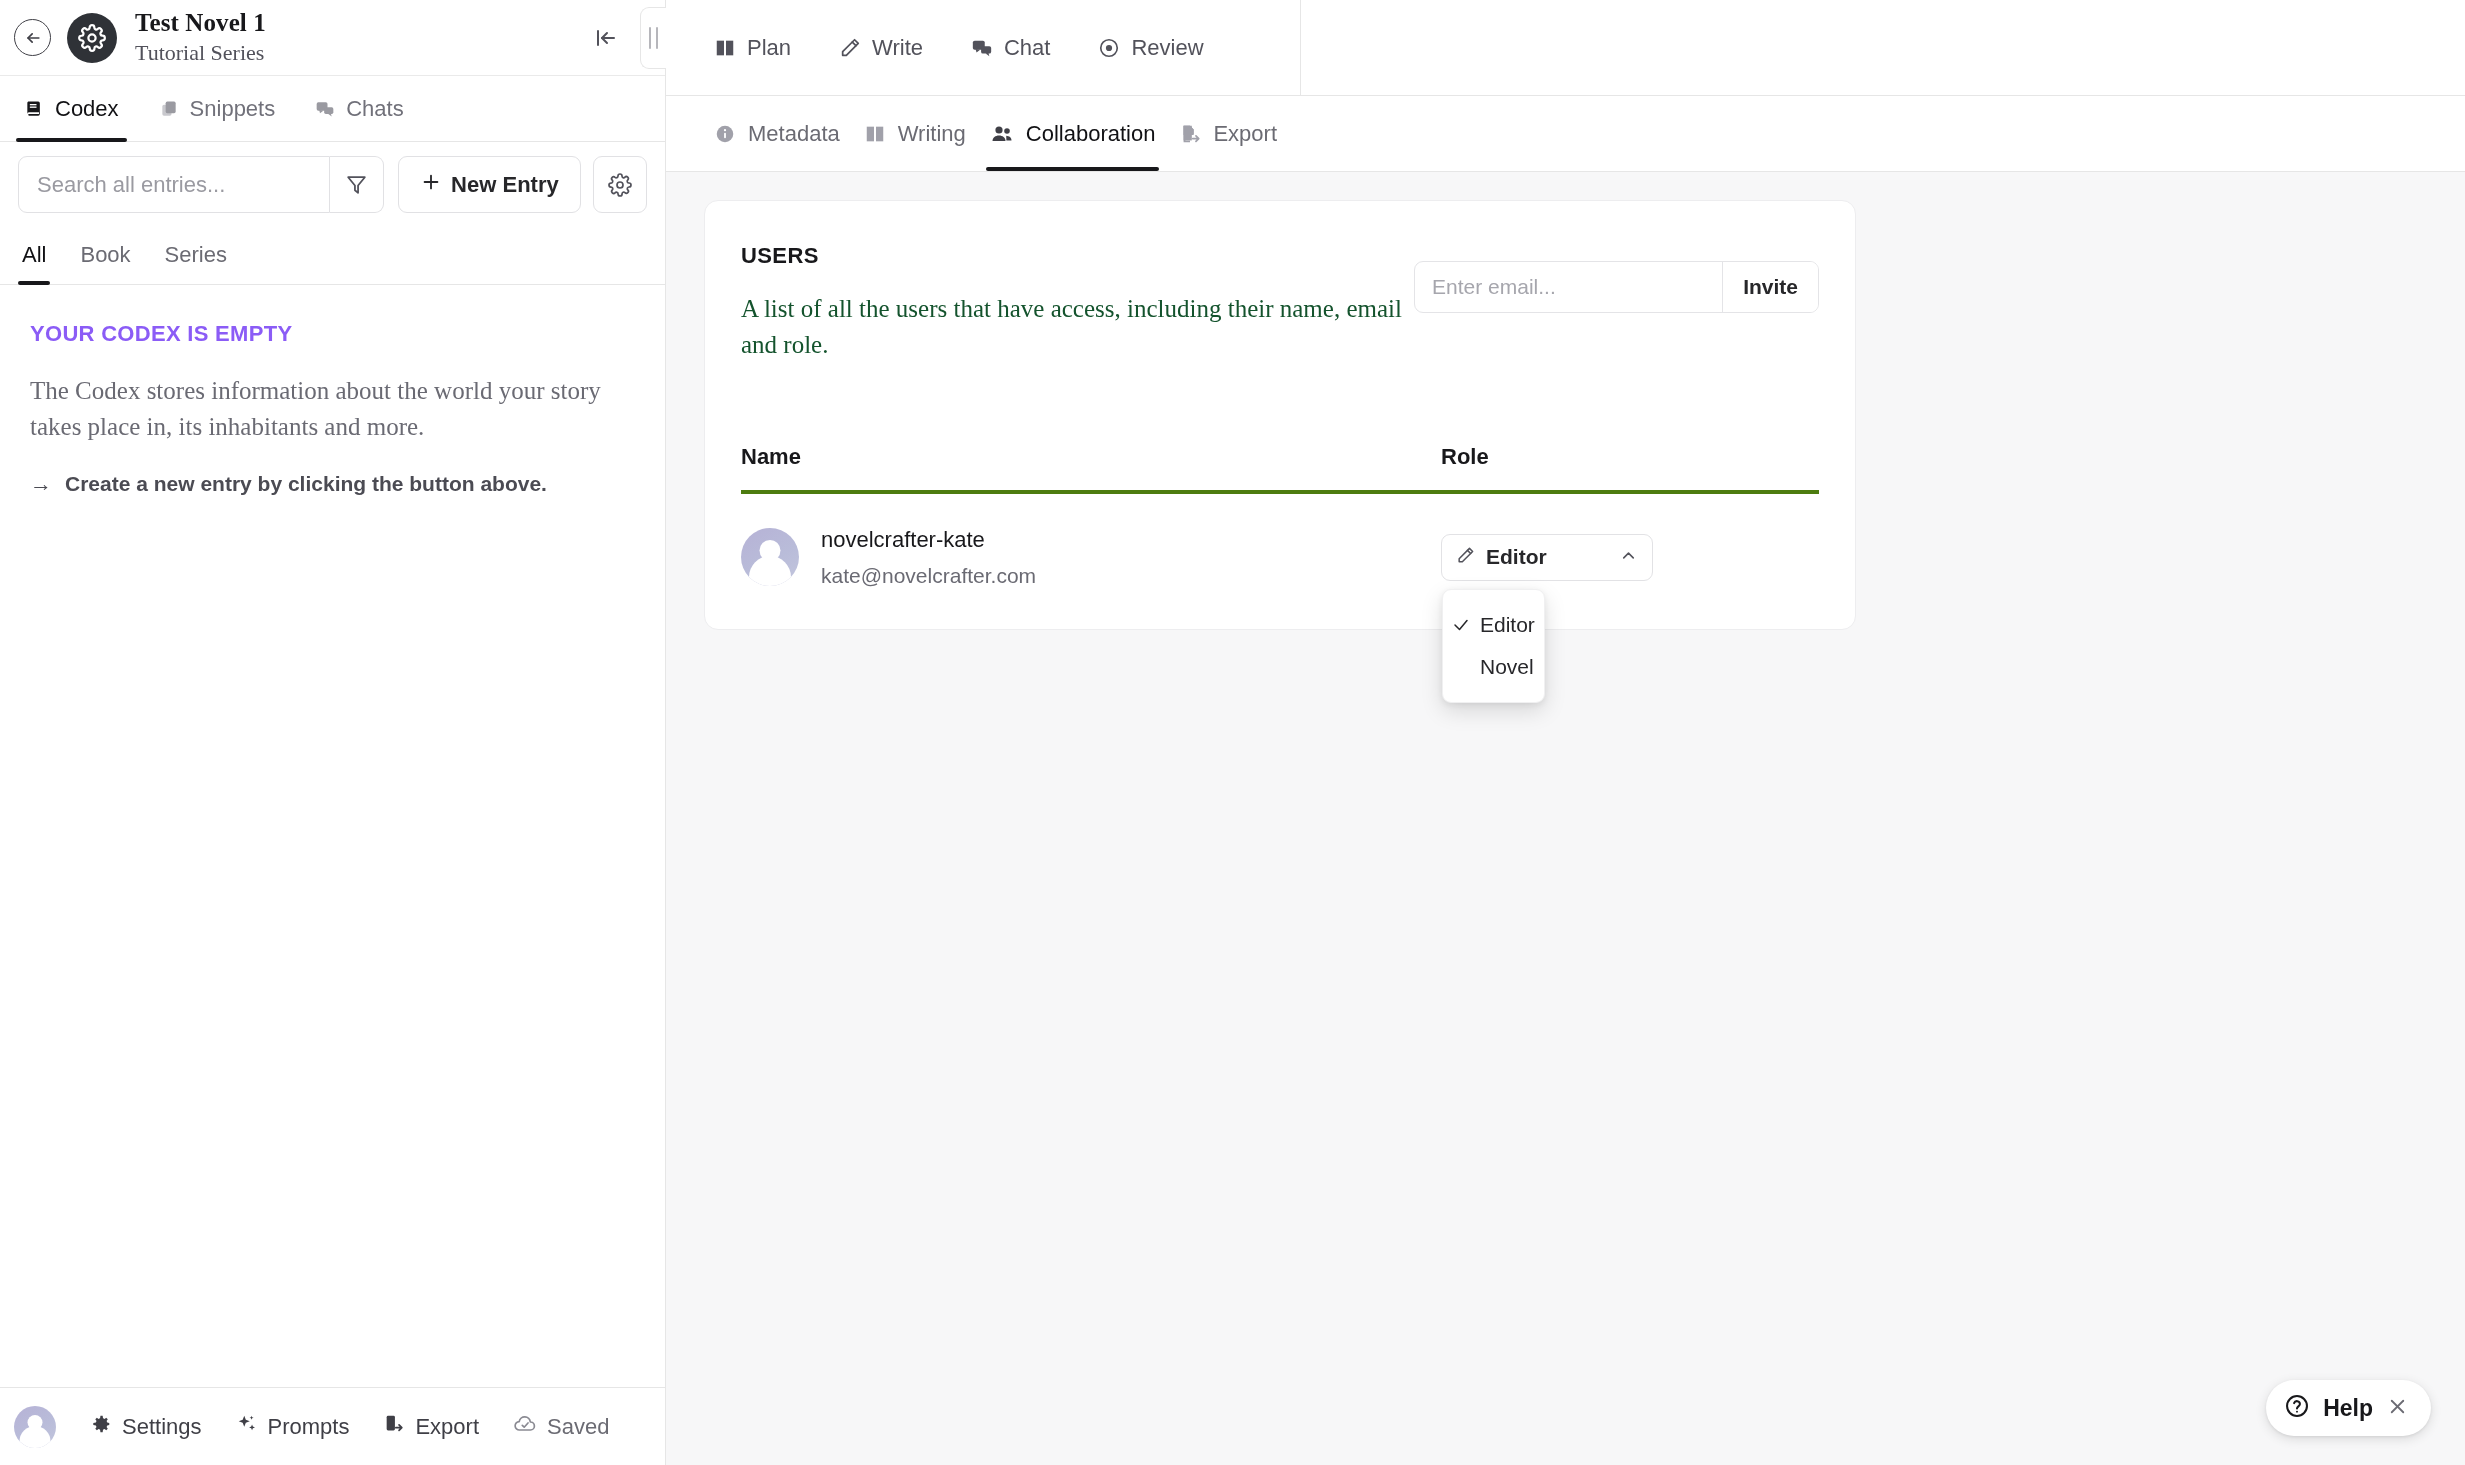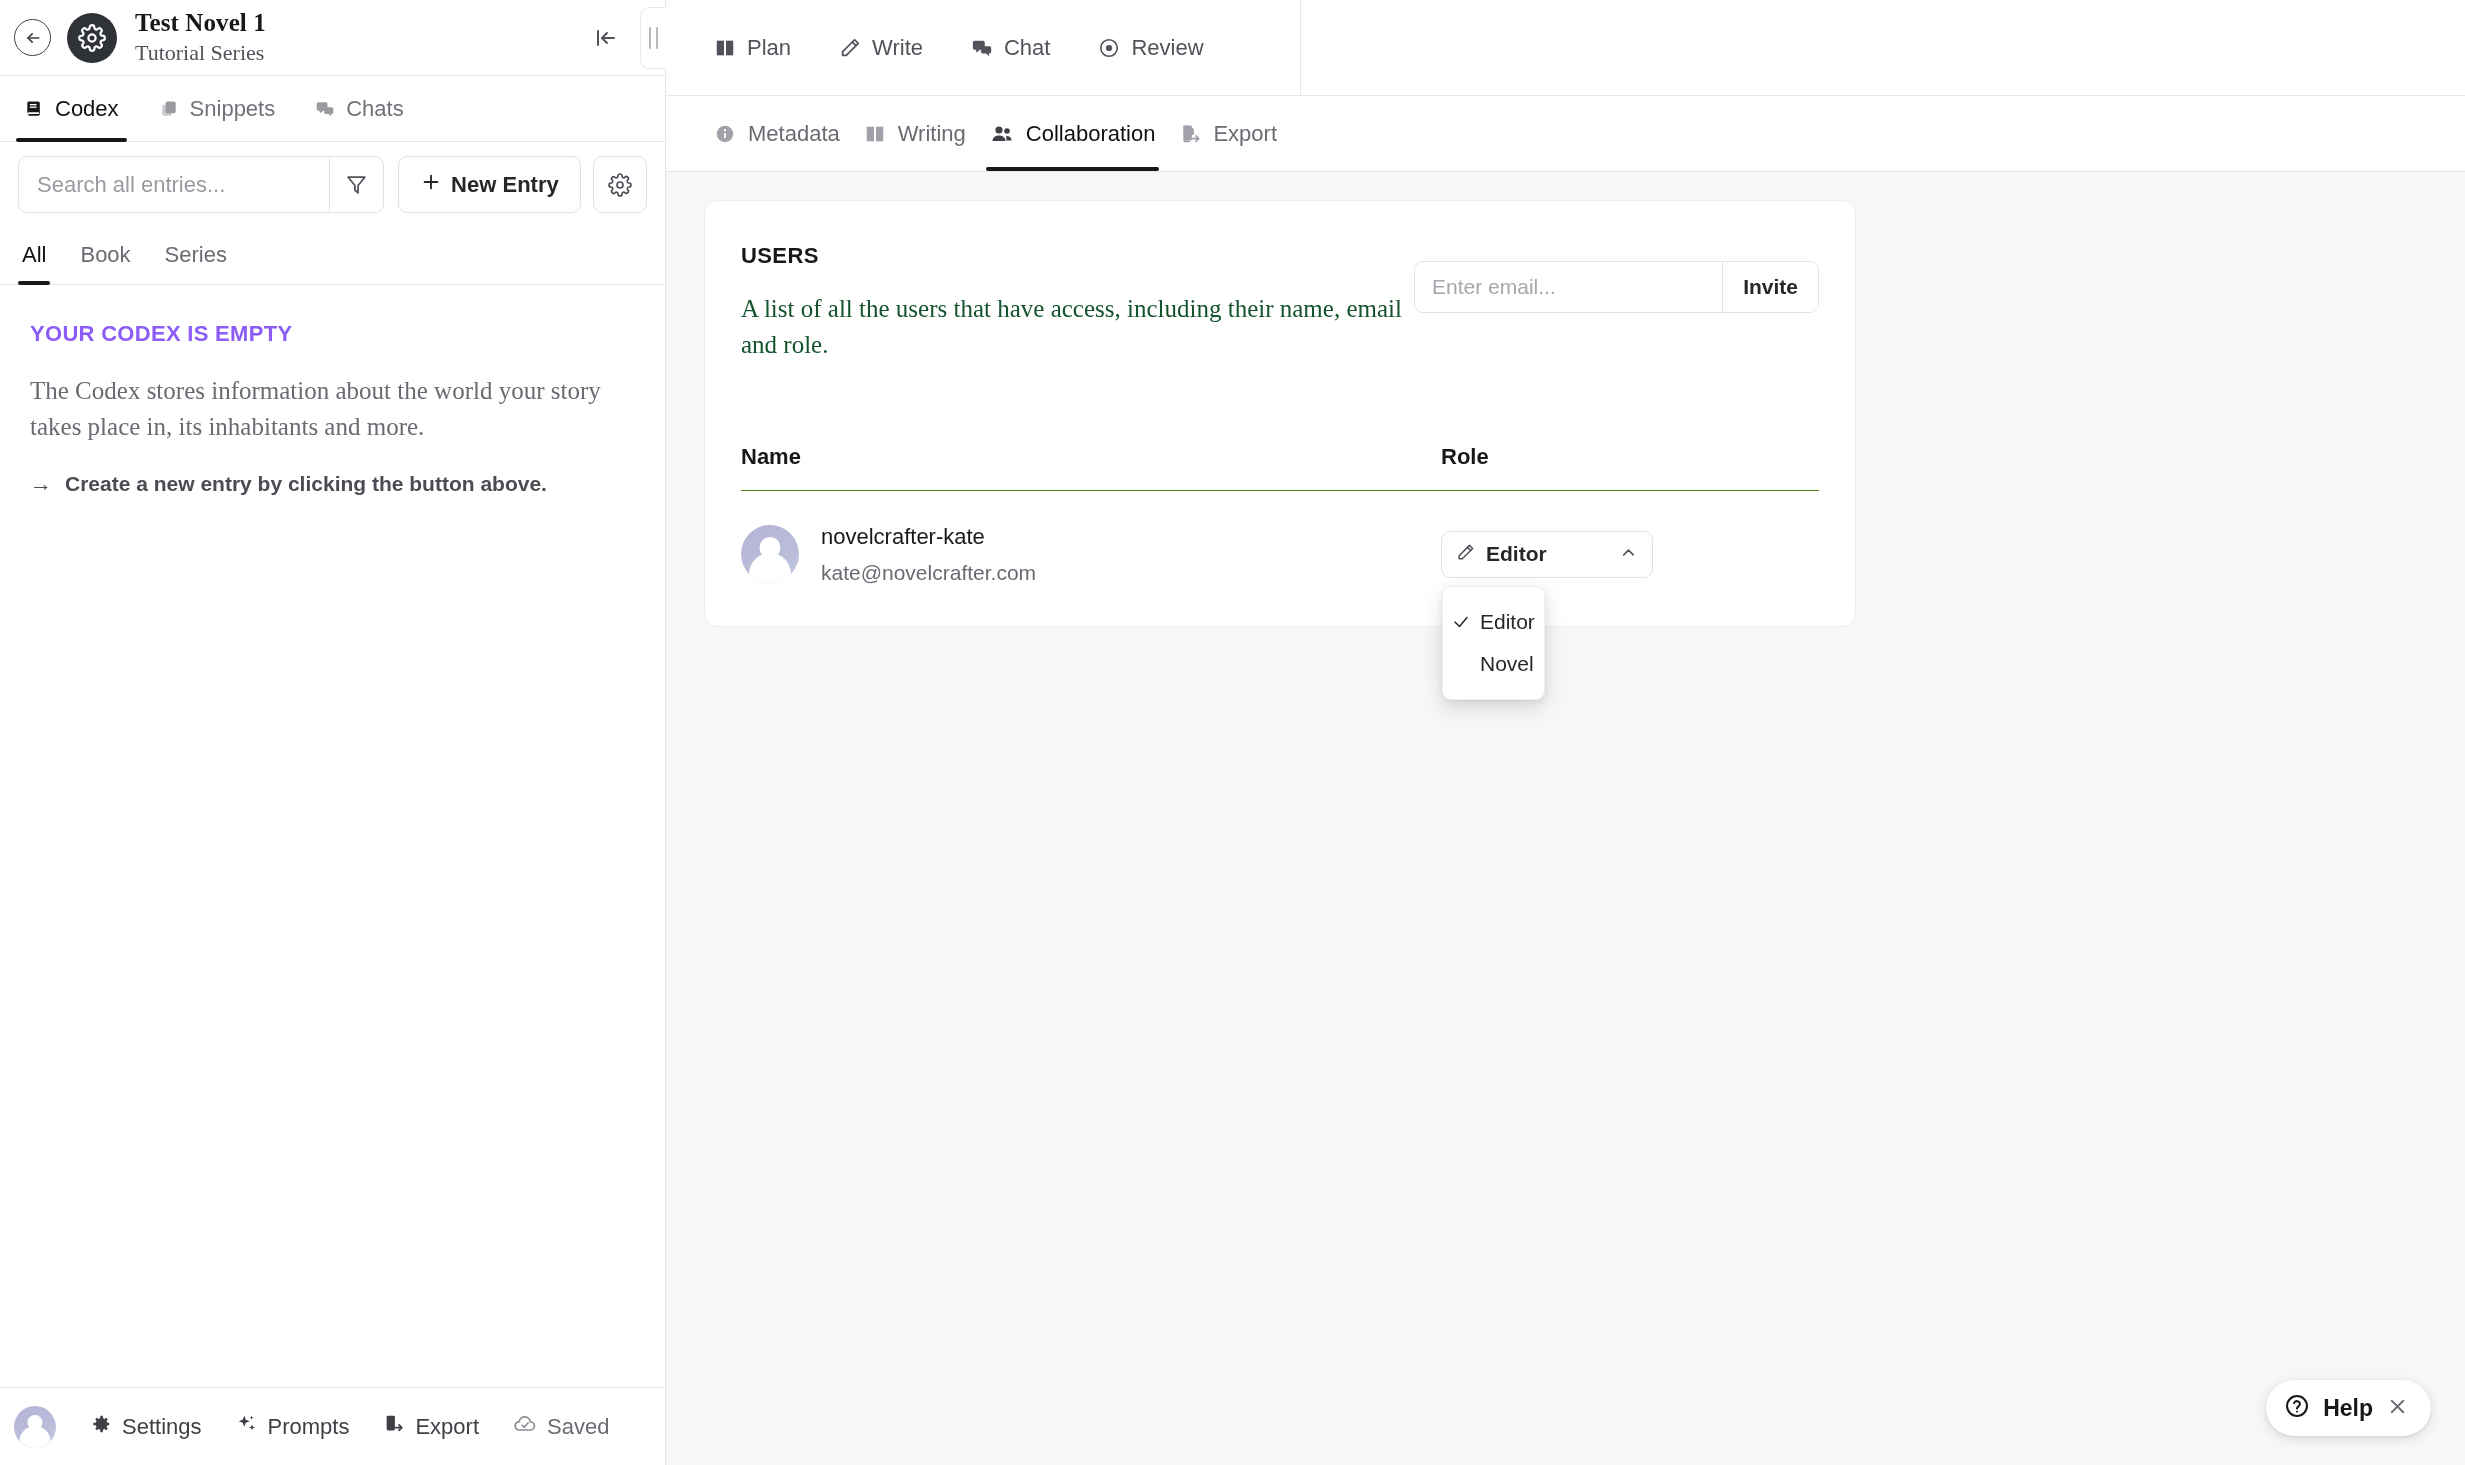--- a/index.html
+++ b/index.html
@@ -223,21 +223,21 @@
   .invite-group input::placeholder { color: #a6a6ad; }
   .invite-btn {
     border: none; border-left: 1px solid #e4e4e7; background: #fff;
     padding: 0 20px; font-size: 21px; font-weight: 700; color: #27272a;
     cursor: pointer; font-family: "Liberation Sans", sans-serif;
   }
 
   .table-head {
     display: flex; align-items: flex-end;
     margin-top: 72px; padding-bottom: 20px;
-    border-bottom: 1px solid #4d7c0f;
+    border-bottom: 4px solid #4d7c0f;
   }
   .th-name { width: 700px; font-size: 22px; font-weight: 700; color: #18181b; }
   .th-role { font-size: 22px; font-weight: 700; color: #18181b; margin-top: 8px; }
 
   .table-row { display: flex; align-items: center; padding-top: 32px; }
   .user-cell { width: 700px; display: flex; align-items: center; gap: 22px; }
   .avatar {
     width: 58px; height: 58px; border-radius: 50%;
     background: linear-gradient(150deg, #b6b2d6 0%, #b9bcd9 55%, #c3c6dd 100%);
     position: relative; overflow: hidden; flex: 0 0 auto;

